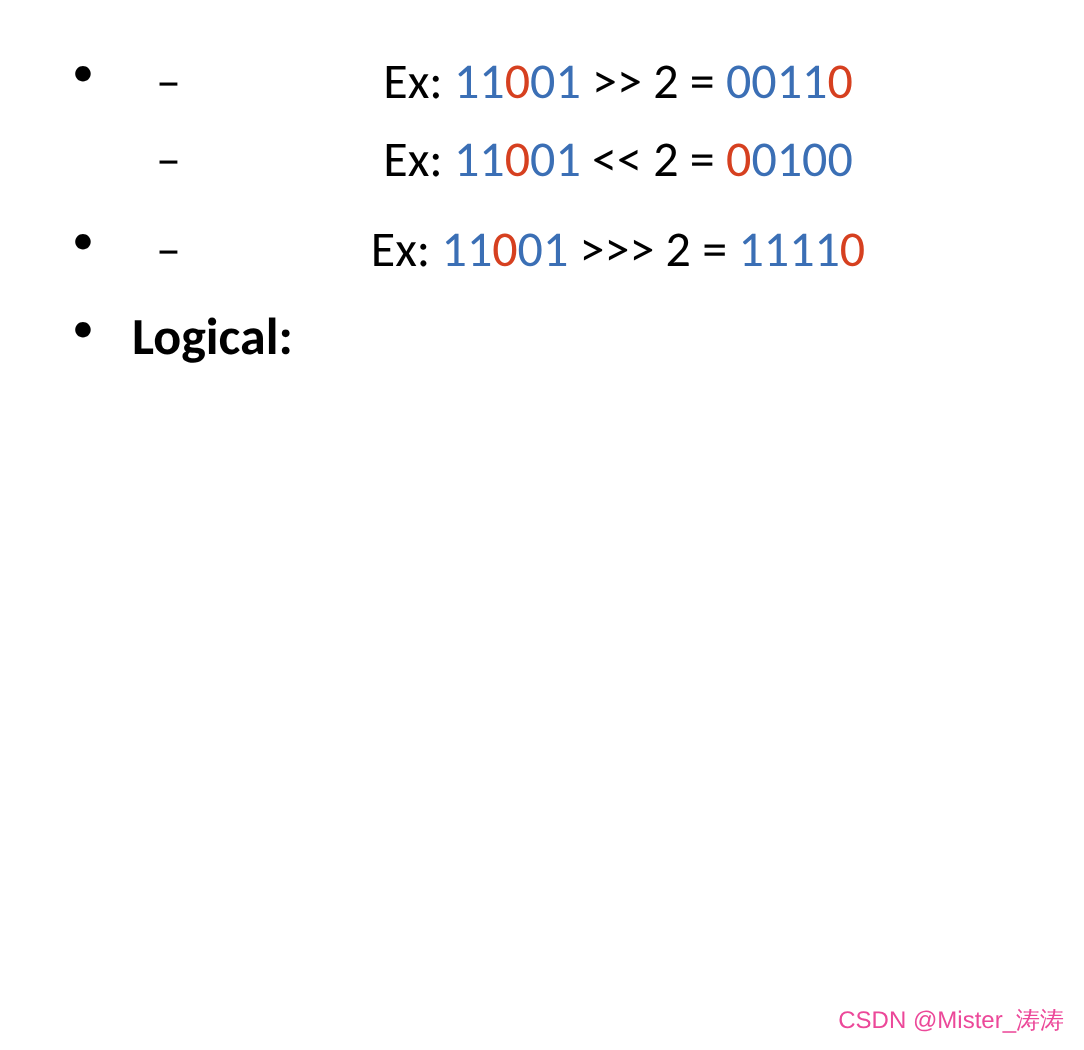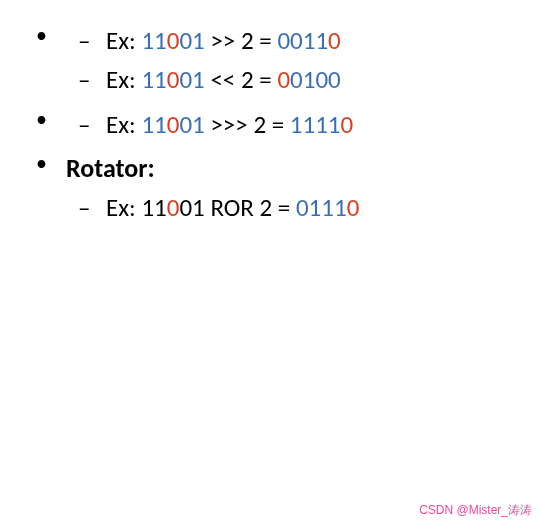--- a/index.html
+++ b/index.html
@@ -38,20 +38,21 @@
     }
     ul.sub {
       list-style: none;
       padding: 0;
       margin: 2px 0 6px 0;
     }
     ul.sub > li {
       position: relative;
       padding-left: 40px;
       line-height: 1.55;
+      text-align: center;
     }
     ul.sub > li::before {
       content: "–";
       position: absolute;
       left: 12px;
       top: 0;
       color: #000;
     }
     .ex-label { color: #000; }
     .blk { color: #000000; }
@@ -81,22 +82,19 @@
     </ul>
   </li>
   <li>
     <ul class="sub">
       <li>
         <span class="ex-label">Ex: </span><span><span class="blu">11</span><span class="red">0</span><span class="blu">01</span><span class="blk"> &gt;&gt;&gt; 2 = </span><span class="blu">11</span><span class="blu">11</span><span class="red">0</span></span>
       </li>
     </ul>
   </li>
   <li>
-    <div class="heading">Rotator:</div>
+    <div class="heading">Logical:</div>
     <ul class="sub">
-      <li>
-        <span class="ex-label">Ex: </span><span><span class="blk">11</span><span class="red">0</span><span class="blk">01</span><span class="blk"> ROR 2 = </span><span class="blu">01</span><span class="blu">11</span><span class="red">0</span></span>
-      </li>
     </ul>
   </li>
 </ul>
 
 <div class="watermark">CSDN @Mister_涛涛</div>
 
 </body></html>

